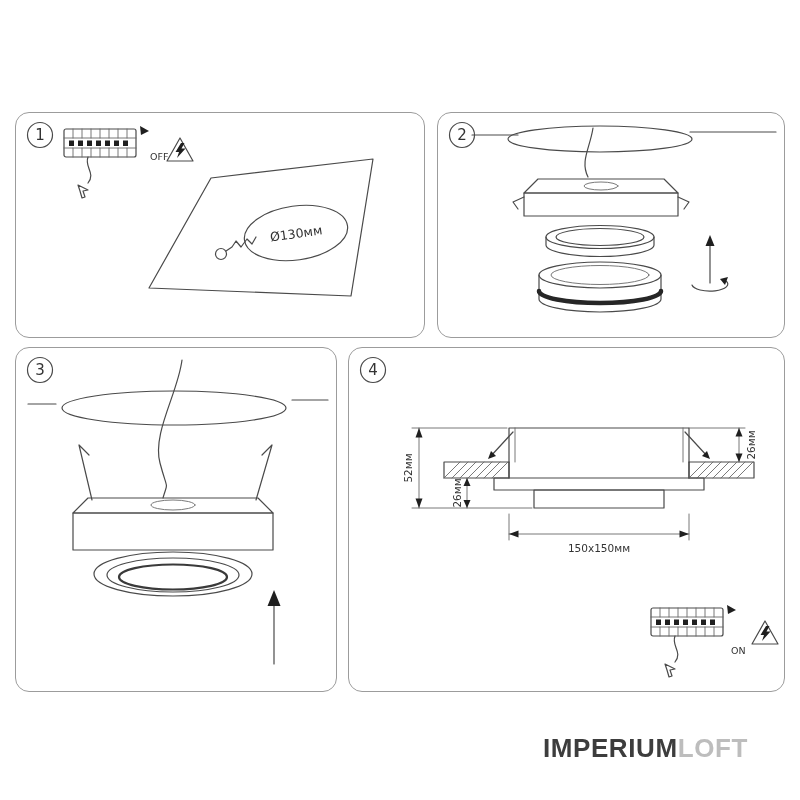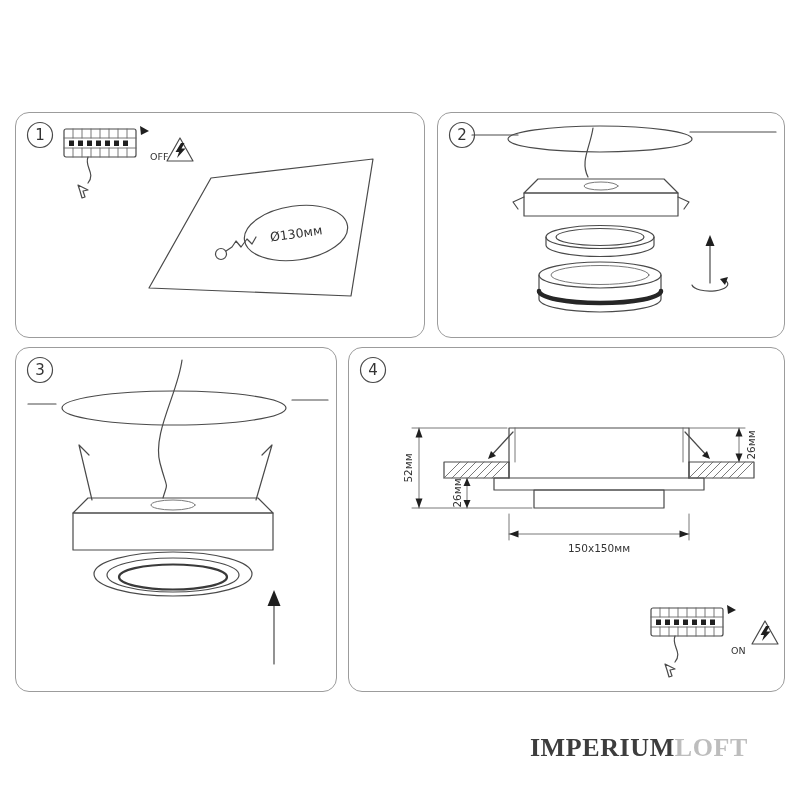--- a/index.html
+++ b/index.html
@@ -9,21 +9,21 @@
   svg{display:block;}
   svg text{font-family:"DejaVu Sans",sans-serif;fill:#333;}
   .ln{fill:none;stroke:#4a4a4a;stroke-width:1.2;stroke-linecap:round;stroke-linejoin:round;}
   .lnt{fill:none;stroke:#6a6a6a;stroke-width:0.9;stroke-linecap:round;}
   .fd{fill:#1f1f1f;stroke:none;}
   .num{font-size:15px;text-anchor:middle;}
   .lbl{font-size:12.5px;text-anchor:middle;}
   .sm{font-size:9.5px;}
   .dim{font-size:10.5px;text-anchor:middle;}
   .logo{position:absolute;top:733px;right:52px;font-size:26px;font-weight:bold;
-        letter-spacing:0.6px;font-family:Liberation Serif, serif;white-space:nowrap;}
+        letter-spacing:0.6px;font-family:Liberation Sans, sans-serif;white-space:nowrap;}
   .logo .p1{color:#3d3d3d;}
   .logo .p2{color:#bdbdbd;}
 </style>
 </head>
 <body>
 
 <div class="page">
 
   <section class="panel" style="left:15px;top:112px;width:410px;height:226px">
     <svg width="407" height="223" viewBox="0 0 407 223">

